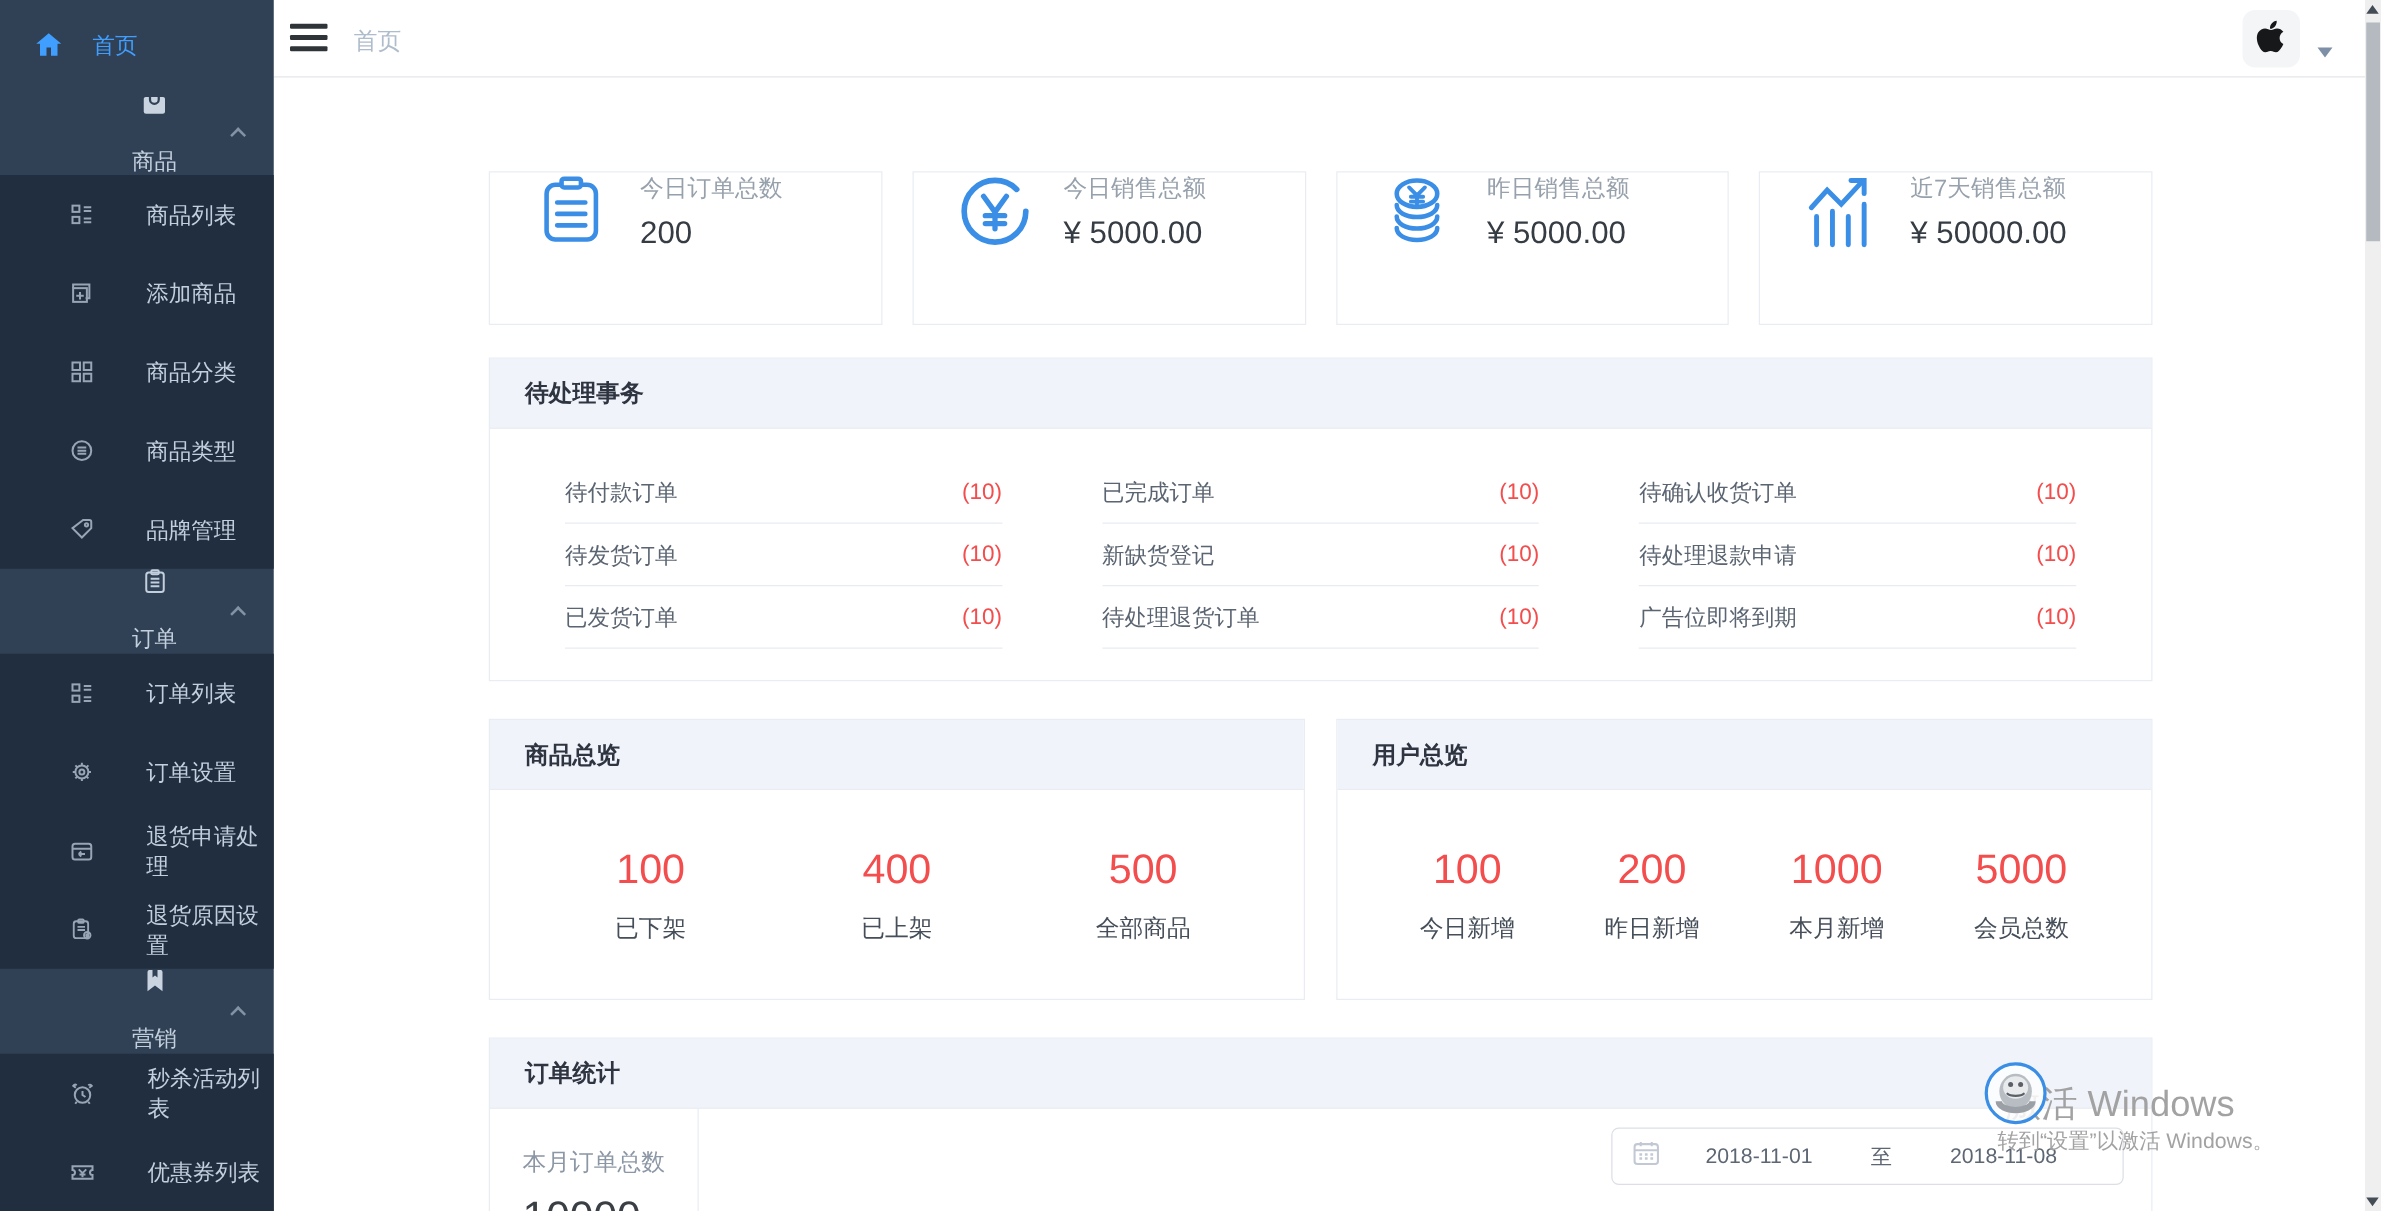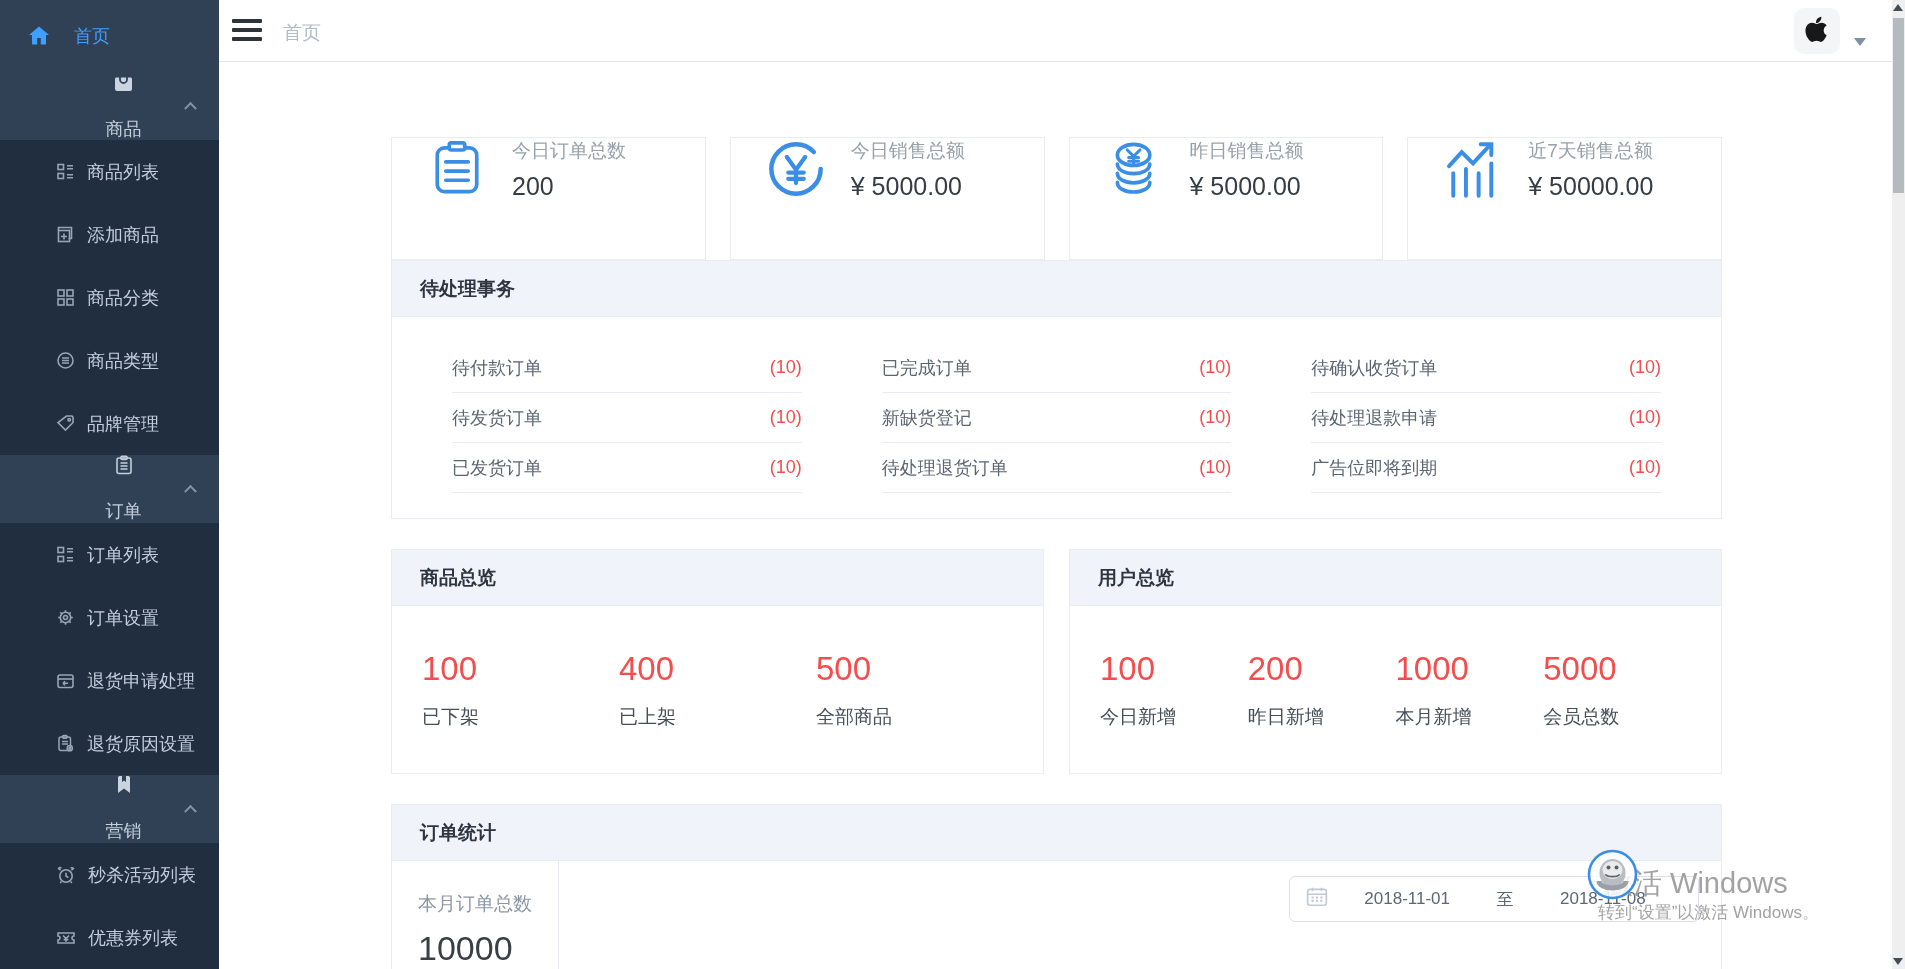--- a/index.html
+++ b/index.html
@@ -5,21 +5,21 @@
   * { margin:0; padding:0; box-sizing:border-box; }
   html,body { width:1905px; height:969px; overflow:hidden; background:#fff;
               font-family:"Liberation Sans","DejaVu Sans",sans-serif; }
   body { position:relative; }
 
   
   .sidebar { position:absolute; left:0; top:0; width:219px; height:969px; background:#304156; z-index:5; }
   .side-row { display:flex; align-items:center; gap:24px; padding-left:28px; cursor:pointer; color:#c3cfdd; font-size:18px; position:relative; }
   .side-home { height:72px; color:#409eff; }
   .side-section { height:68px;flex-direction:column; }
-  .side-sub { height:63px; padding-left:56px; gap:12px; }
+  .side-sub { height:63px; padding-left:56px; gap:42px; }
   .submenu { background:#202e3f; }
   .chev { position:absolute; right:24px; top:50%; width:9px; height:9px; border-left:2px solid #8392a5; border-top:2px solid #8392a5; transform:translateY(-25%) rotate(45deg); }
   .sicon { flex:0 0 auto; display:flex; }
 
   
   .topbar { position:absolute; left:219px; top:0; right:13px; height:62px; background:#fff; border-bottom:1px solid #e3e6ea; z-index:4; }
   .hamburger { position:absolute; left:13px; top:19px; width:30px; height:24px; cursor:pointer; }
   .hamburger i { display:block; height:4px; background:#2e3438; margin-bottom:5px; border-radius:1px; }
   .breadcrumb { position:absolute; left:64px; top:20px; font-size:19px; color:#aebccb; }
   .avatar { position:absolute; right:52px; top:8px; width:46px; height:46px; border-radius:10px; background:#f4f5f6; display:flex; align-items:center; justify-content:center; cursor:pointer; }
@@ -36,30 +36,30 @@
 
   .cards { display:flex; gap:24px; }
   .stat-card { flex:1; height:123px; border:1px solid #e9edf3; background:#fff; display:flex; padding-left:34px; gap:24px; }
   .stat-label { font-size:19px; color:#97a1ac; }
   .stat-value { font-size:25px; color:#363c43; margin-top:8px; }
 
   .panel { border:1px solid #e9edf3; background:#fff; }
   .panel-header { height:56px; background:#f0f3fa; border-bottom:1px solid #e9edf3; display:flex; align-items:center; padding:0 28px; }
   .panel-title { font-size:19px; font-weight:bold; color:#2e3440; }
 
-  .todo-panel { height:259px; }
+  .todo-panel { margin-top:26px; height:259px; }
   .todo-body { padding:26px 60px 0; display:grid; grid-template-columns:1fr 1fr 1fr; column-gap:80px; }
   .todo-row { height:50px; display:flex; justify-content:space-between; align-items:center; border-bottom:1px solid #e8ebf1; cursor:pointer; }
   .todo-label { font-size:18px; color:#5b6572; }
   .todo-count { font-size:18px; color:#f34d4d; }
 
   .ov-row { margin-top:30px; display:flex; gap:25px; }
   .ov-panel { flex:1; height:225px; }
   .ov-body { display:flex; padding:44px 30px 0; }
-  .ov-stat { flex:1; text-align:left; }
+  .ov-stat { flex:1; text-align:center; }
   .ov-value { font-size:33px; color:#f34d4d; }
   .ov-label { font-size:19px; color:#454e59; margin-top:16px;font-family:Liberation Mono, monospace; }
 
   .order-panel { margin-top:30px; height:200px; position:relative; }
   .order-body { position:relative; height:144px; }
   .order-metric { position:absolute; left:0; top:0; bottom:-60px; width:167px; border-right:1px solid #e9edf3; padding:30px 0 0 26px; }
   .metric-label { font-size:19px; color:#8c97a5; }
   .metric-value { font-size:34px; color:#3a3f45; margin-top:12px; }
   .date-picker { position:absolute; right:22px; top:15px; width:410px; height:46px; border:1px solid #dcdfe6; border-radius:6px; display:flex; align-items:center; padding:0 16px; cursor:pointer; background:#fff; }
   .date-text { font-size:17px; color:#5d6673; text-align:center; }

